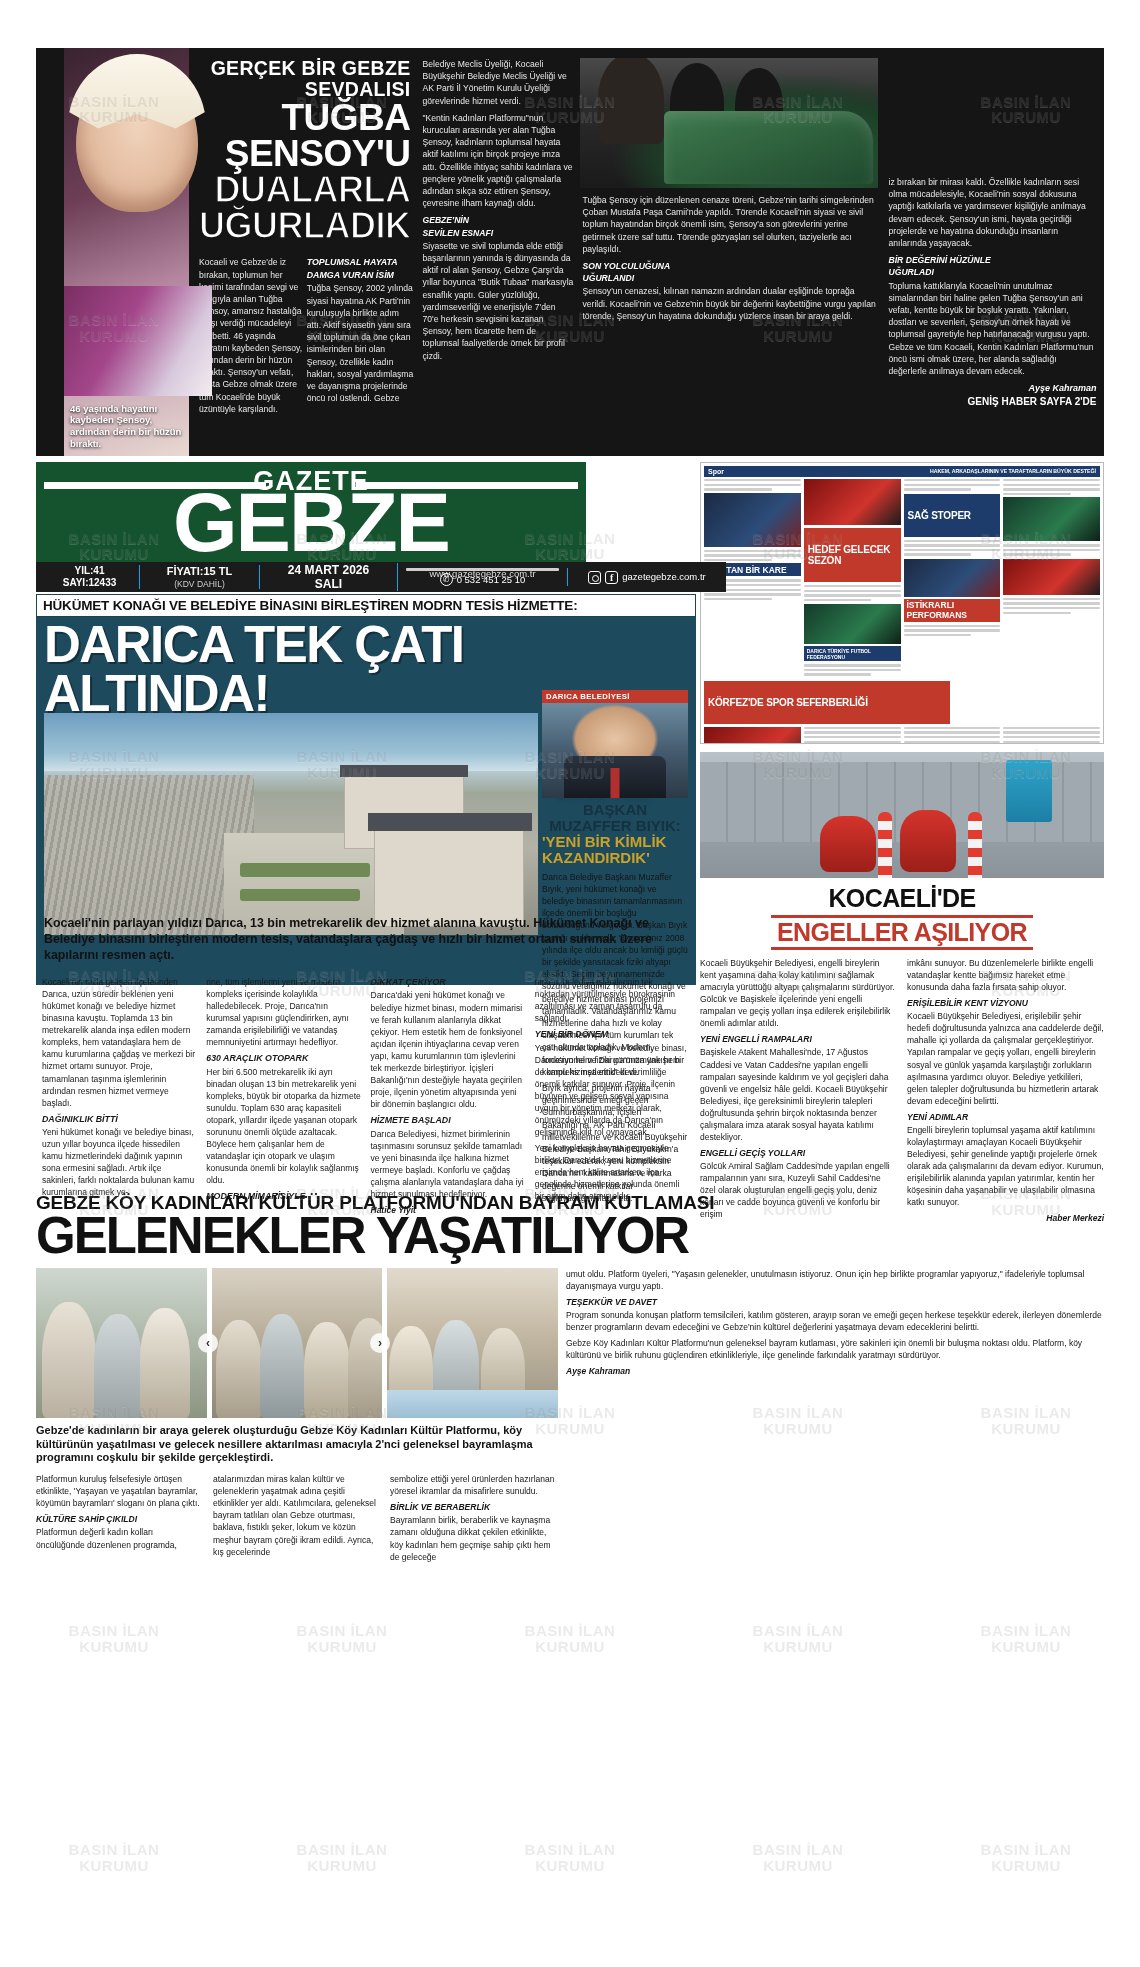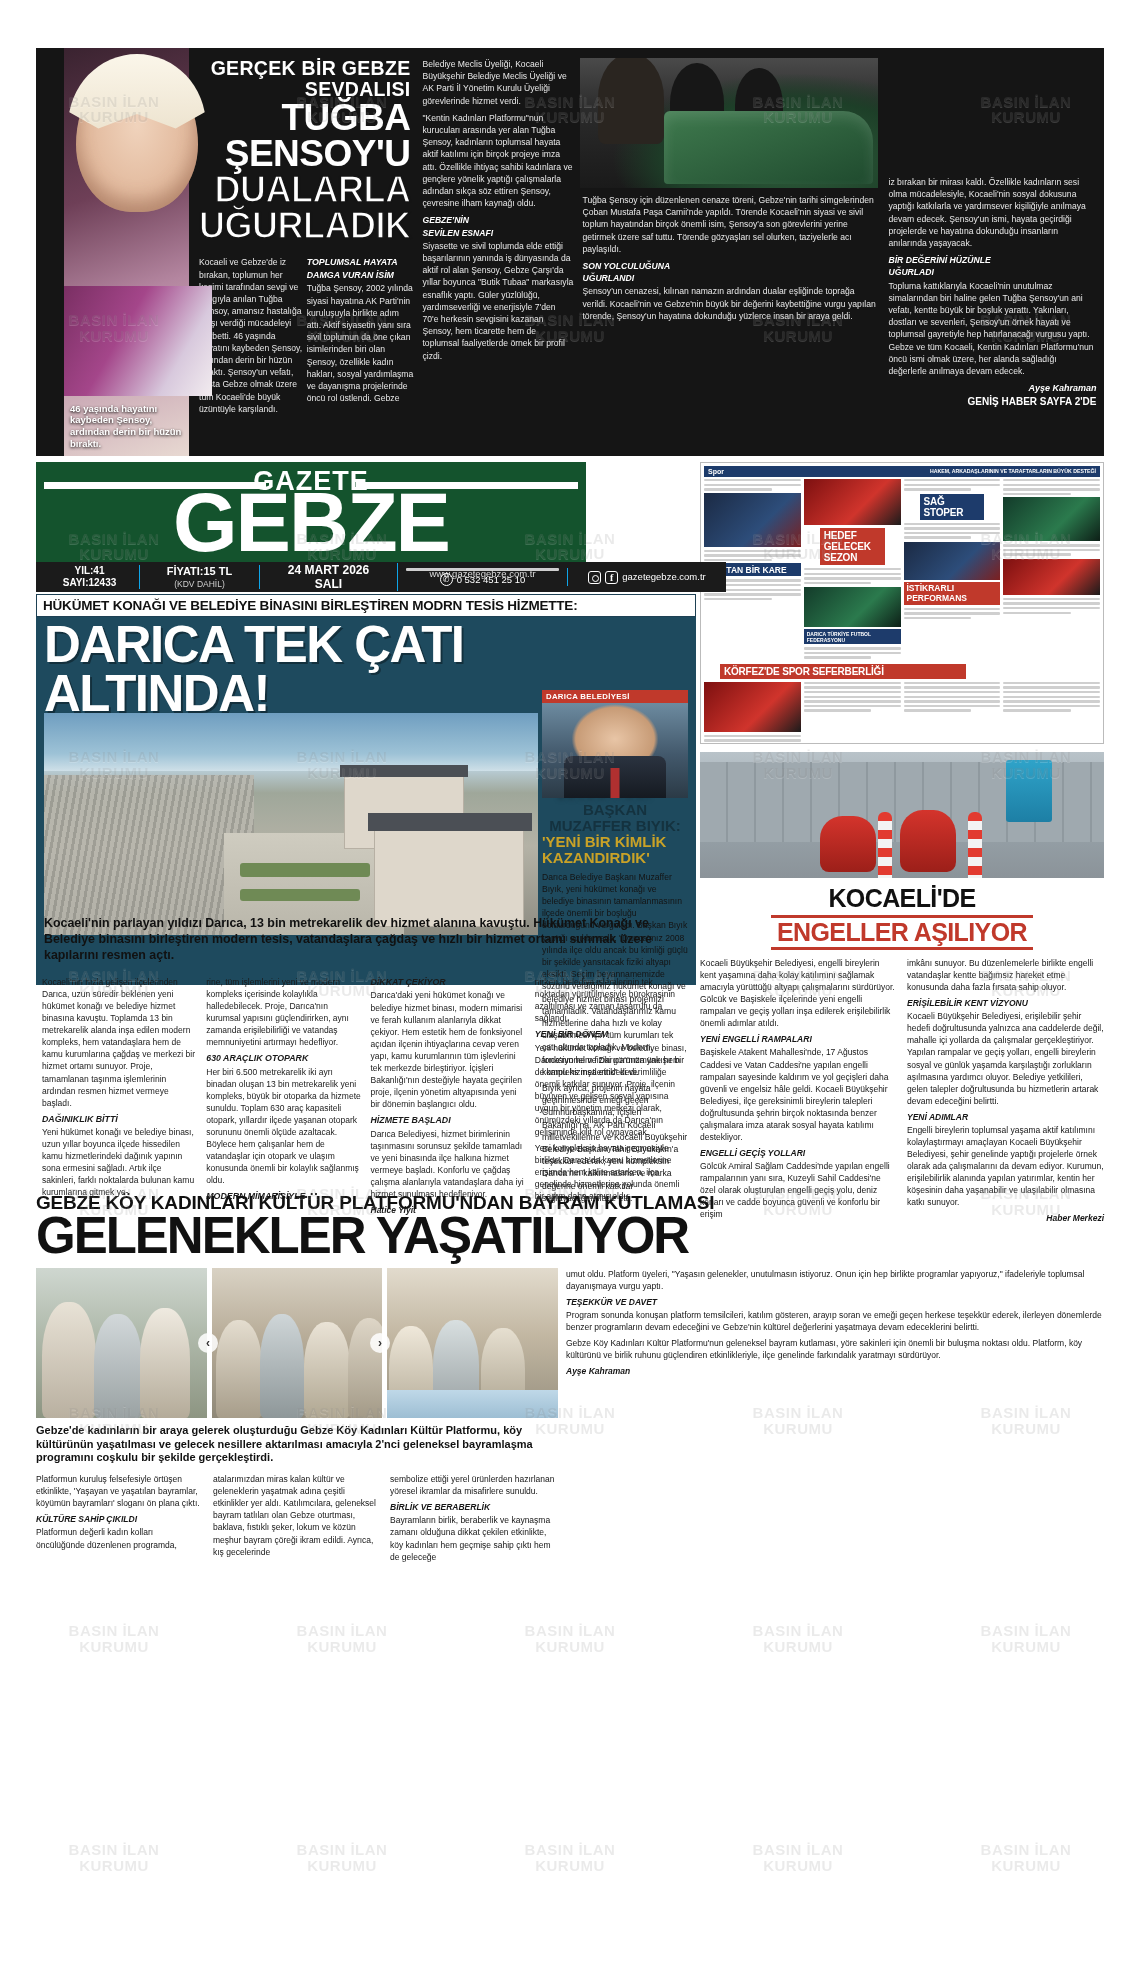--- a/index.html
+++ b/index.html
@@ -161,22 +161,22 @@
 
   
   .side-spor { position:absolute; left:700px; top:462px; width:404px; height:282px;
      background:#fff; border:1px solid #bbb; z-index:5; overflow:hidden; padding:3px; }
   .spor-bar { background:#1d3b6b; color:#fff; font-size:7px; font-weight:bold; padding:2px 4px;
      display:flex; justify-content:space-between; }
   .spor-grid { display:flex; gap:3px; margin-top:2px; }
   .spor-c { flex:1; }
   .ln { height:2.4px; background:#cfcfcf; margin-bottom:2.2px; border-radius:1px; }
   .ln.s { width:70%; }
-  .spor-hl { background:#c0392b; color:#fff; font-weight:bold; font-size:10px; padding:2px 4px;
-     margin:3px 16px; letter-spacing:-.2px; }
+  .spor-hl { background:#c0392b; color:#fff; font-weight:bold; font-size:10px; padding:16px 4px;
+     margin:3px 0; letter-spacing:-.2px; }
   .spor-img { height:54px; background:linear-gradient(135deg,#1b2a44,#2d4d7a 60%,#7d1f1f);
      position:relative; overflow:hidden; }
   .spor-img.r { background:linear-gradient(135deg,#7d1010,#d0342c 60%,#1b1b1b); }
   .spor-img.g { background:linear-gradient(135deg,#133b2a,#2b7a4d 60%,#0d1f17); }
   .spor-sub { background:#1d3b6b; color:#fff; font-weight:bold; font-size:8.5px; padding:1.5px 3px;
      margin-top:2px; }
   .spor-sub.r { background:#c0392b; }
 
   .engel { position:absolute; left:700px; top:752px; width:404px; height:430px; z-index:5; }
   .engel-img { width:404px; height:126px; position:relative; overflow:hidden;

